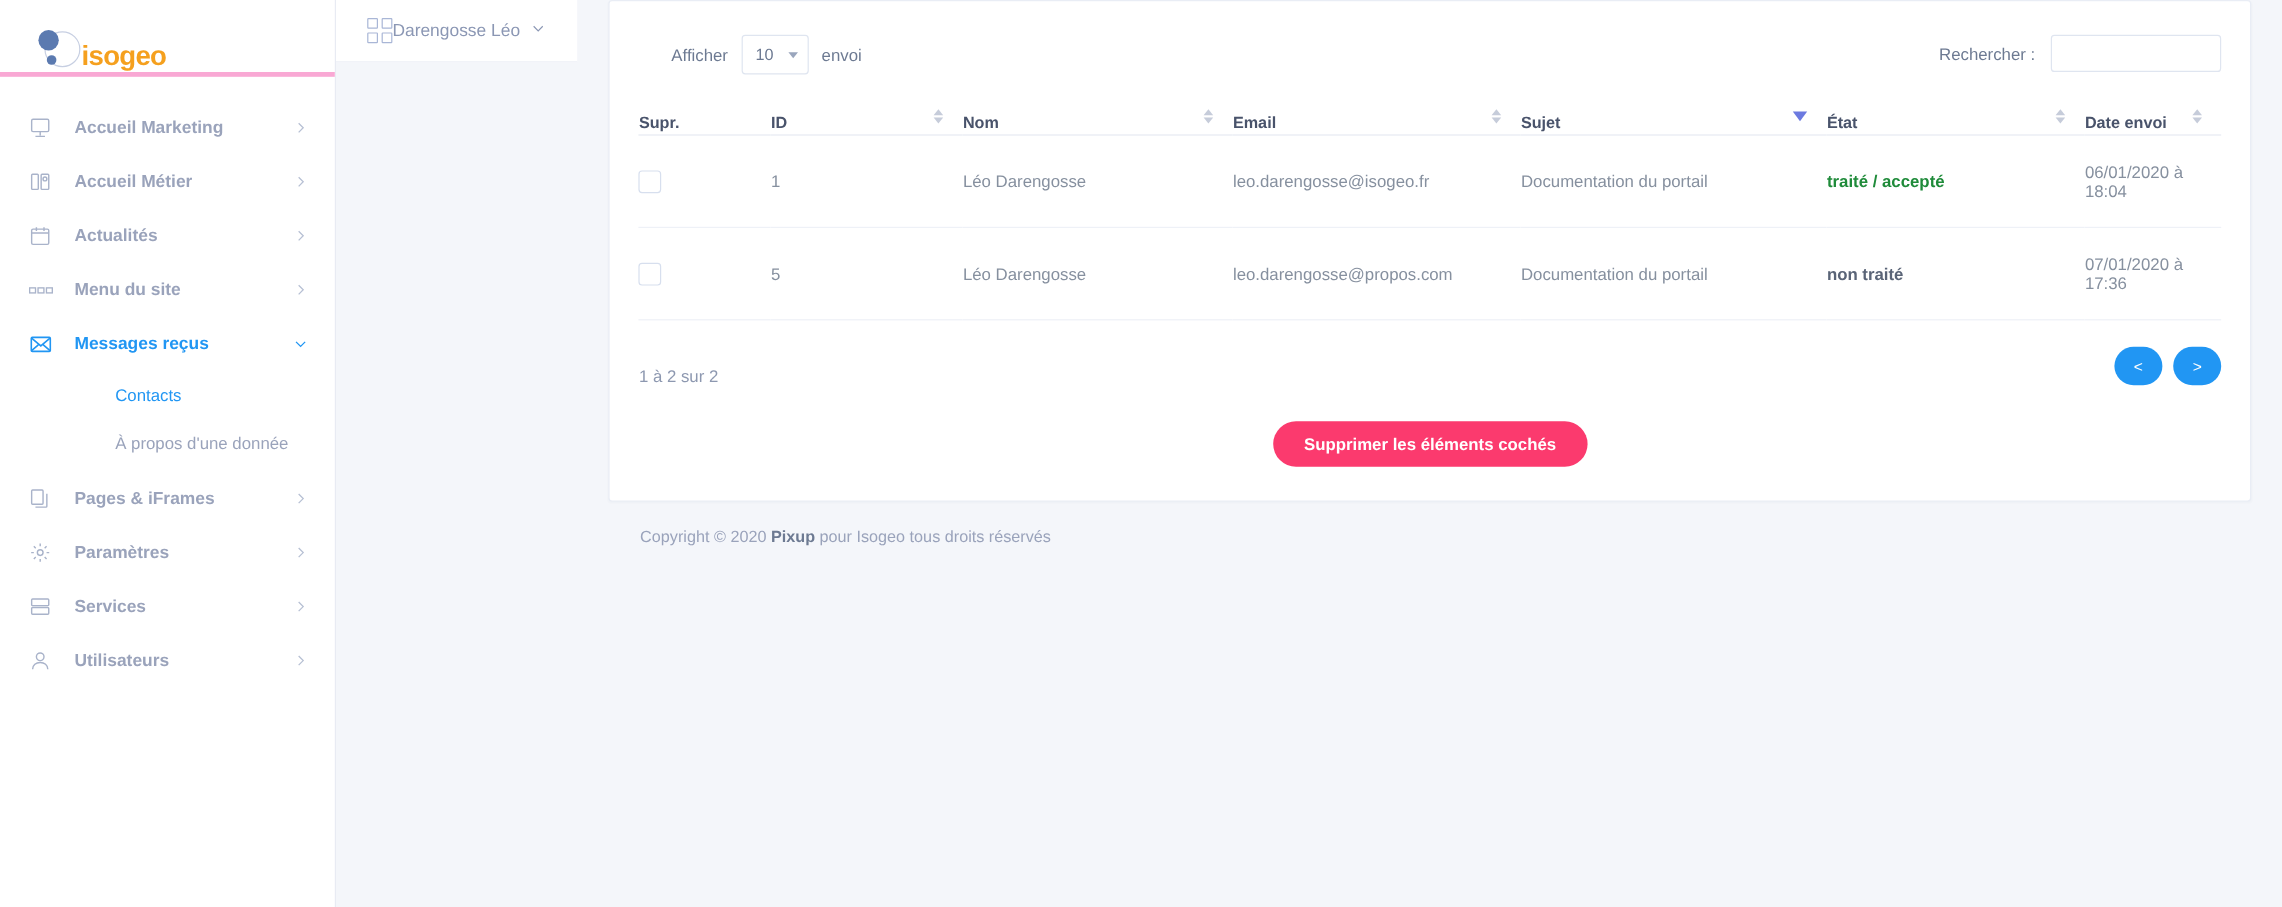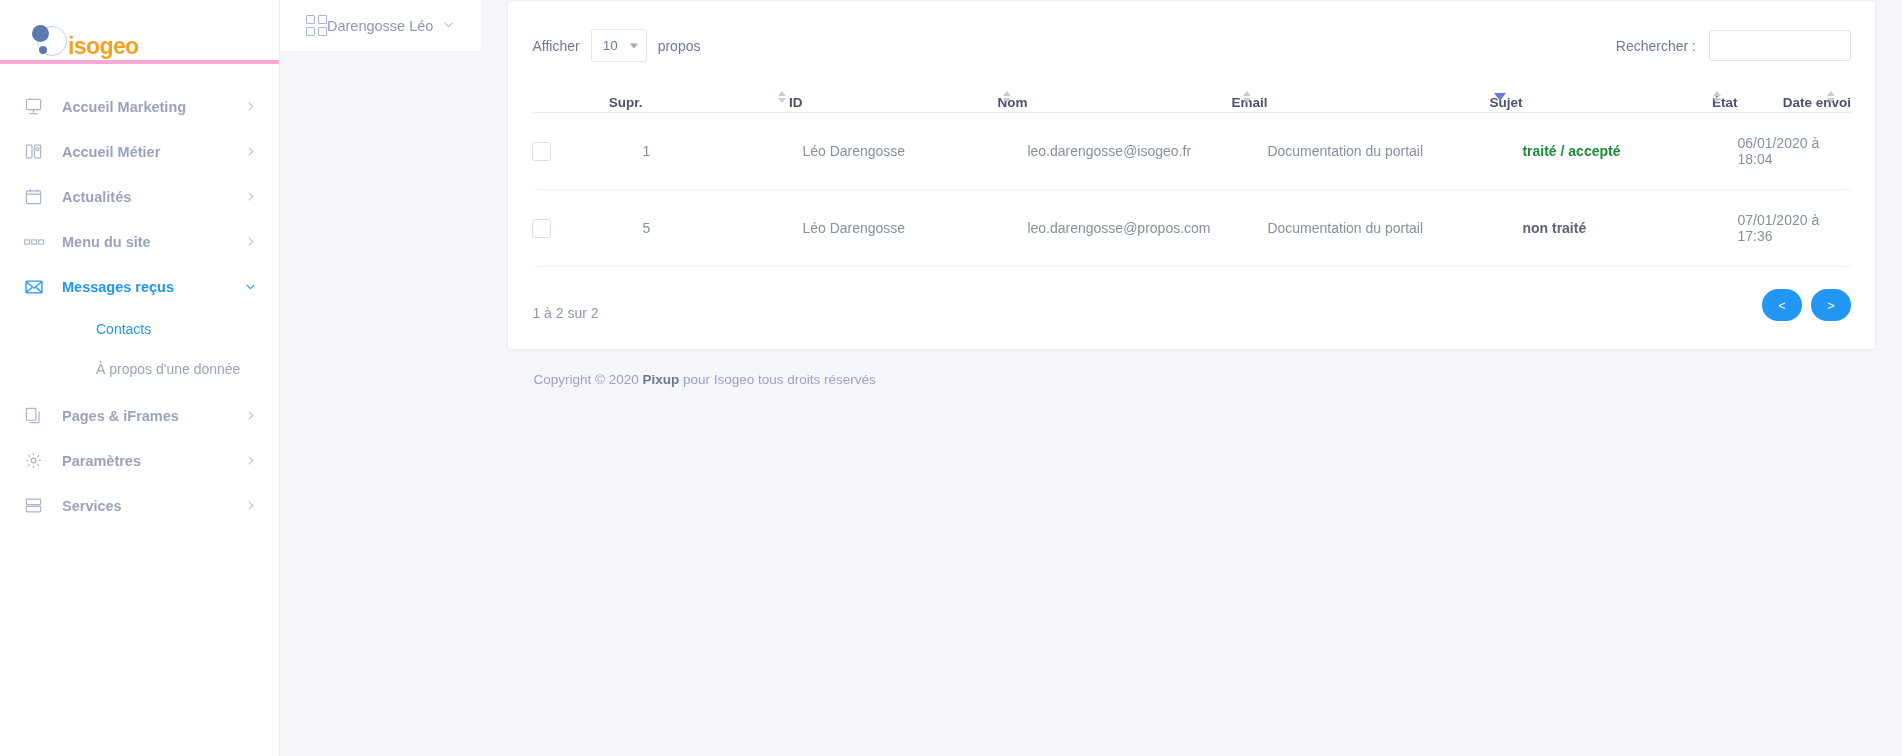--- a/index.html
+++ b/index.html
@@ -95,21 +95,21 @@
     padding: 27px 0 22px 0; letter-spacing: 0.15px;
   }
 
   .card {
     background: #fff; border-radius: 3px;
     border: 1px solid #e9edf5;
     padding: 28px 24px 28px 24px;
     box-shadow: 0 1px 2px rgba(40,60,110,0.03);
   }
 
-  .table-controls { display: flex; align-items: center; justify-content: space-between; }
+  .table-controls { display: flex; align-items: flex-start; justify-content: space-between; margin-left: 27px; }
   .length-ctl { display: flex; align-items: center; gap: 11px; font-size: 14px; color: #6d7a92; }
   .select-box {
     position: relative; width: 56px; height: 33px;
     border: 1px solid #dfe5f0; border-radius: 3px;
     background: #fff; display: flex; align-items: center;
     padding-left: 11px; font-size: 13.5px; color: #6d7a92; cursor: pointer;
   }
   .select-box .caret {
     position: absolute; right: 8px; top: 50%; transform: translateY(-50%);
     width: 0; height: 0; border-left: 4px solid transparent;
@@ -118,21 +118,21 @@
   .search-ctl { display: flex; align-items: center; gap: 13px; font-size: 14px; color: #6d7a92; }
   .search-input {
     width: 142px; height: 31px; border: 1px solid #dfe5f0;
     border-radius: 3px; padding: 0 8px; font-size: 13.5px;
     color: #4a5568; outline: none; background: #fff;
     font-family: "Liberation Sans", sans-serif;
   }
 
   table { width: 100%; border-collapse: collapse; margin-top: 20px; }
   thead th {
-    text-align: right; font-size: 13.5px; color: #49536b; font-weight: 700;
+    text-align: left; font-size: 13.5px; color: #49536b; font-weight: 700;
     padding: 13px 0 2px 0; border-bottom: 1px solid #e6eaf2;
     position: relative; cursor: pointer; white-space: nowrap;
   }
   thead th .sort {
     position: absolute; right: 16px; top: 50%; transform: translateY(-50%);
     display: flex; flex-direction: column; gap: 2px;
   }
   thead th .sort .up {
     width: 0; height: 0; border-left: 4px solid transparent;
     border-right: 4px solid transparent; border-bottom: 5px solid #c6ccda;
@@ -322,20 +322,34 @@
           </svg>
         </span>
         <span class="lbl">Services</span>
         <span class="chev">
           <svg width="13" height="13" viewBox="0 0 24 24" fill="none" stroke="currentColor" stroke-width="2">
               <path d="M9 5l7 7-7 7"></path>
             </svg>
         </span>
       </div>
 
+      <div class="nav-item">
+        <span class="ico">
+          <svg width="19" height="19" viewBox="0 0 24 24" fill="none" stroke="currentColor" stroke-width="1.5">
+            <circle cx="12" cy="8" r="4"></circle>
+              <path d="M4 21c0-4.4 3.6-7 8-7s8 2.6 8 7"></path>
+          </svg>
+        </span>
+        <span class="lbl">Utilisateurs</span>
+        <span class="chev">
+          <svg width="13" height="13" viewBox="0 0 24 24" fill="none" stroke="currentColor" stroke-width="2">
+              <path d="M9 5l7 7-7 7"></path>
+            </svg>
+        </span>
+      </div>
 
     </nav>
   </aside>
 
   <section class="main">
 
     <header class="topbar">
       <div class="grid-icon">
         <i></i>
           <i></i>
@@ -357,21 +371,21 @@
 
       <div class="card">
 
         <div class="table-controls">
           <div class="length-ctl">
             <span>Afficher</span>
             <div class="select-box">
               <span>10</span>
               <span class="caret"></span>
             </div>
-            <span>propos</span>
+            <span>envoi</span>
           </div>
           <div class="search-ctl">
             <span>Rechercher :</span>
             <input class="search-input" type="text" value="" placeholder="" style="">
           </div>
         </div>
 
         <table>
           <thead>
             <tr>
@@ -448,20 +462,23 @@
         </table>
 
         <div class="table-footer">
           <div class="info-text">1 à 2 sur 2</div>
           <div class="pager">
             <button>&lt;</button>
             <button>&gt;</button>
           </div>
         </div>
 
+        <div class="delete-wrap">
+          <button class="btn-delete">Supprimer les éléments cochés</button>
+        </div>
 
       </div>
 
       <div class="footer">
         <span>Copyright © 2020 </span><b>Pixup</b><span> pour Isogeo tous droits réservés</span>
       </div>
 
     </div>
   </section>
 </div>

